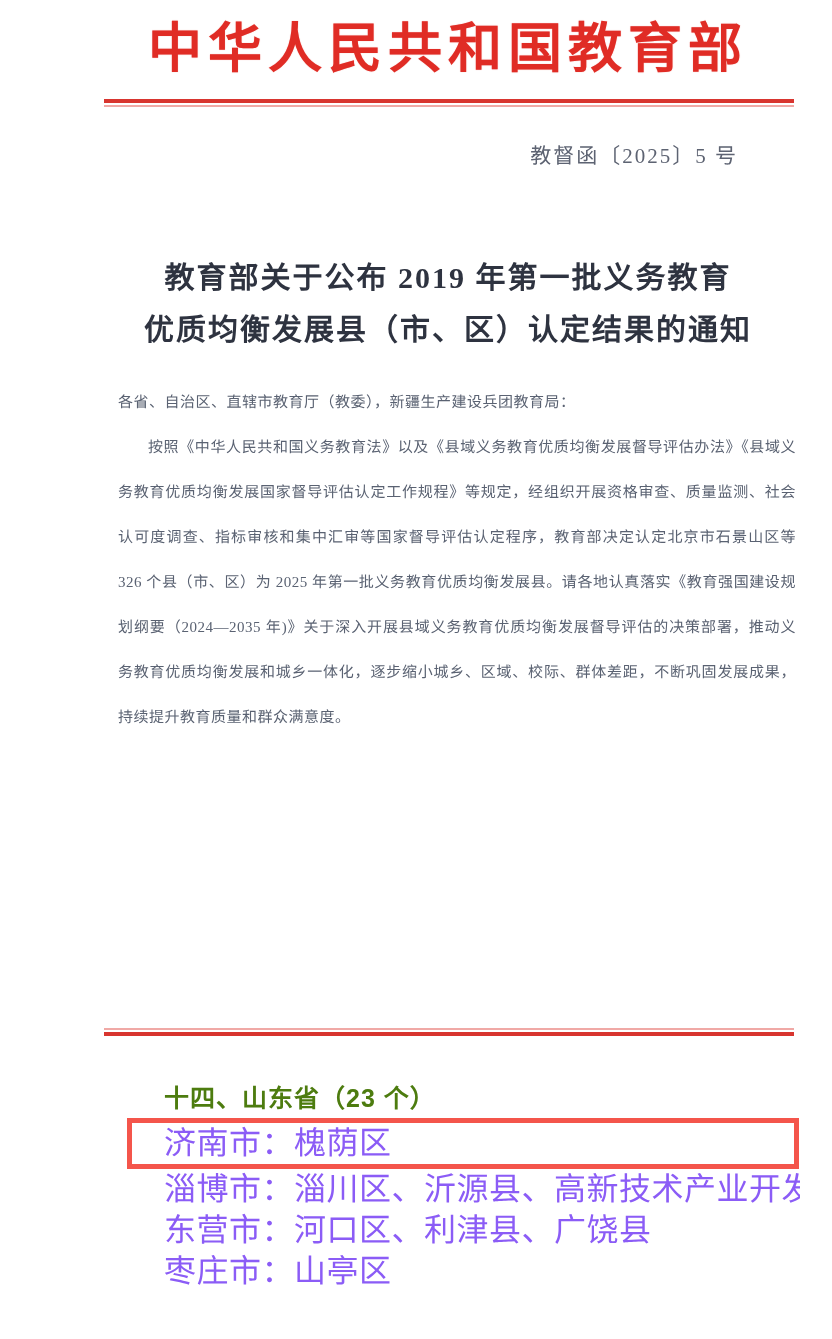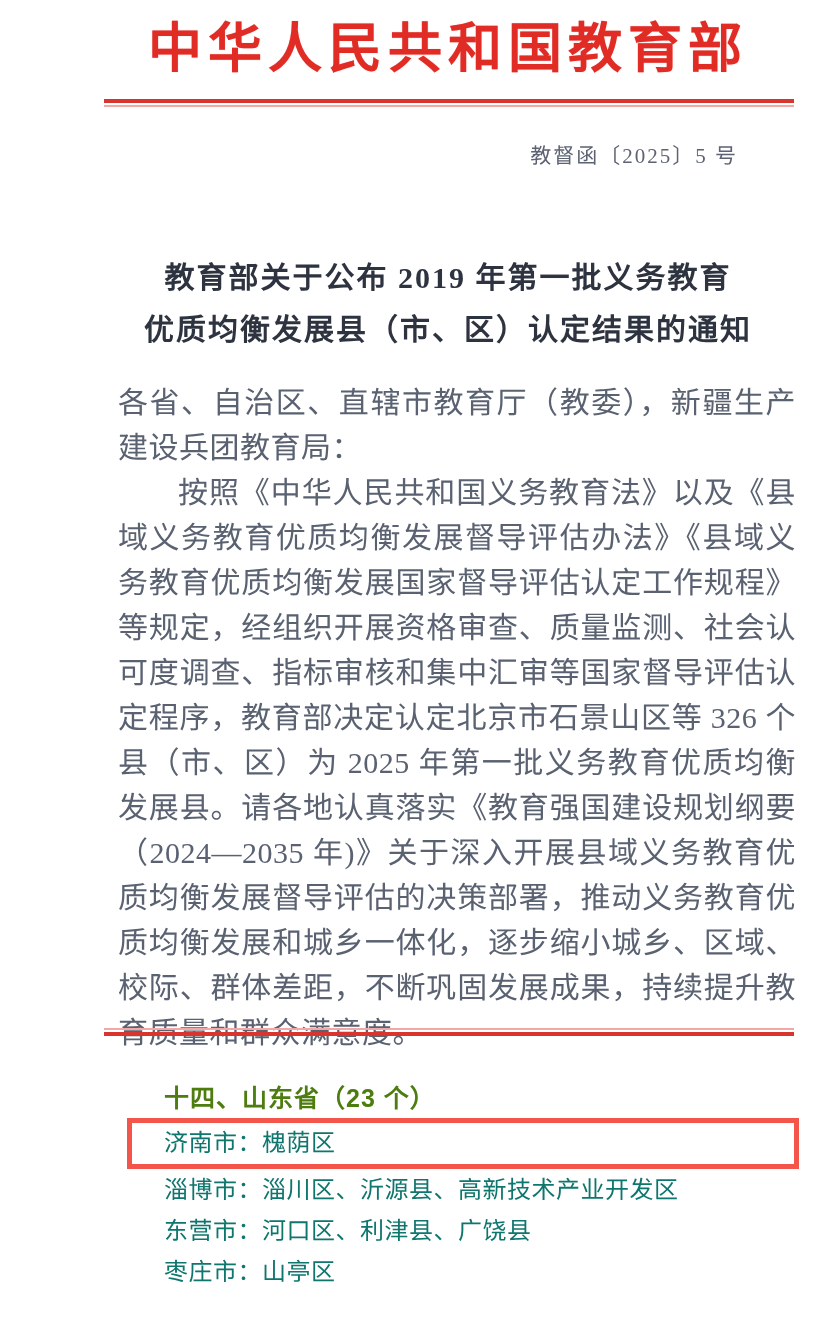--- a/index.html
+++ b/index.html
@@ -94,21 +94,21 @@
     white-space: nowrap;
   }
 
   
   .body-block {
     position: absolute;
     left: 86px;
     top: 380px;
     width: 678px;
     color: #5a6272;
-    font-size: 30px;
+    font-size: 15px;
     line-height: 45px;
     letter-spacing: 0.5px;
     text-align: justify;
     text-justify: inter-ideograph;
   }
   .body-block p {
     margin: 0;
   }
   .body-block p.indent {
     text-indent: 2em;
@@ -167,22 +167,22 @@
     font-weight: 700;
     color: #4d7c0f;
     font-size: 25px;
     line-height: 40px;
     letter-spacing: 1px;
     padding-left: 36px;
     white-space: nowrap;
   }
   .annex-row {
     font-family: "Liberation Sans", "DejaVu Sans", sans-serif;
-    color: #0f766e;
-    font-size: 24px;
+    color: #8b5cf6;
+    font-size: 32px;
     line-height: 41px;
     letter-spacing: 0.5px;
     padding-left: 36px;
     white-space: nowrap;
   }
   .annex-row.highlight {
     box-sizing: border-box;
     border: 5px solid #f4554b;
     width: 672px;
     margin-left: -1px;

